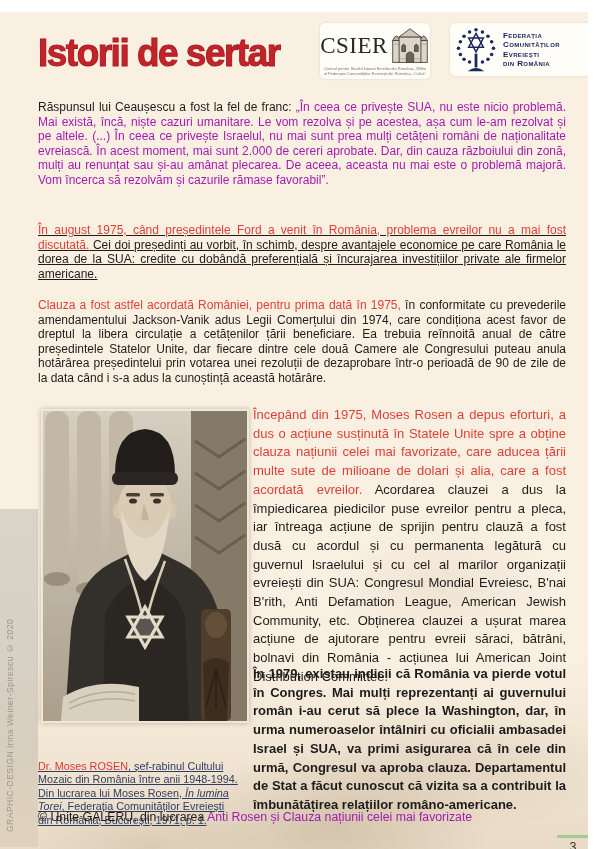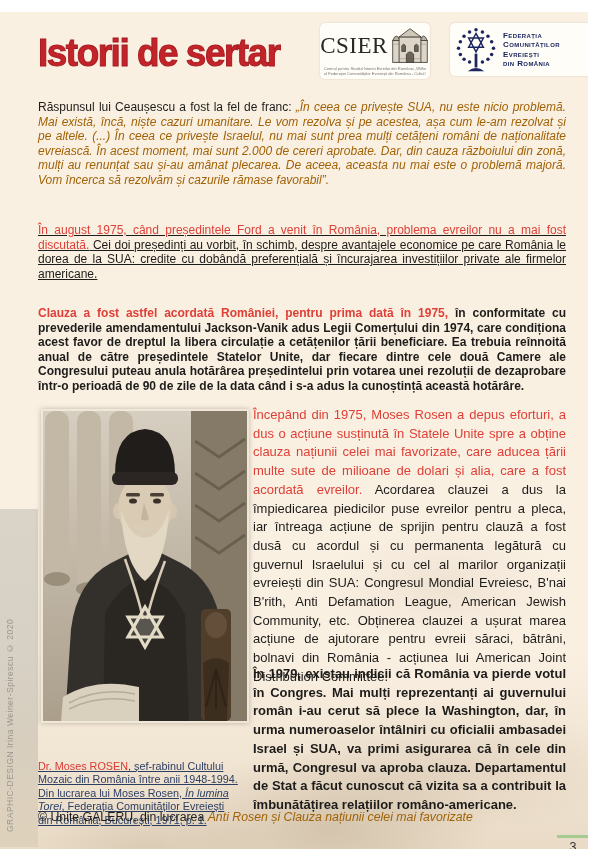--- a/index.html
+++ b/index.html
@@ -53,21 +53,21 @@
   
   .body-p{
     position:absolute; left:38px; width:528px; z-index:3; margin:0;
     text-align:justify; font-size:12px; line-height:14.6px; color:#1d1c1a;
   }
   .col-p{
     position:absolute; left:253px; width:313px; z-index:3; margin:0;
     text-align:justify; font-size:13px; line-height:18.7px; color:#1d1c1a;
   }
   .red{color:#de4038;}
-  .red-i{color:#a16207; font-style:italic;}
+  .red-i{color:#a21caf; }
   
   .portrait{
     position:absolute; left:41px; top:397px; width:204px; height:310px; z-index:2;
     border:2px solid #efe7d7; box-shadow:0 0 5px rgba(90,70,50,.35);
   }
   .caption{
     position:absolute; left:38px; top:748px; width:202px; z-index:3; margin:0;
     font-size:10.8px; line-height:13.4px; color:#2d3e63;text-decoration:underline;
   }
   .caption .name{color:#d93b33;}
@@ -161,21 +161,21 @@
   </div>
 
   <p class="body-p" style="top:88px;">
     <span>Răspunsul lui Ceaușescu a fost la fel de franc: </span><span class="red-i">„În ceea ce privește SUA, nu este nicio problemă. Mai există, încă, niște cazuri umanitare. Le vom rezolva și pe acestea, așa cum le-am rezolvat și pe altele. (...) În ceea ce privește Israelul, nu mai sunt prea mulți cetățeni români de naționalitate evreiască. În acest moment, mai sunt 2.000 de cereri aprobate. Dar, din cauza războiului din zonă, mulți au renunțat sau și-au amânat plecarea. De aceea, aceasta nu mai este o problemă majoră. Vom încerca să rezolvăm și cazurile rămase favorabil”.</span>
   </p>
 
   <p class="body-p" style="top:211px;text-decoration:underline;">
     <span class="red">În august 1975, când președintele Ford a venit în România, problema evreilor nu a mai fost discutată.</span><span> Cei doi președinți au vorbit, în schimb, despre avantajele economice pe care România le dorea de la SUA: credite cu dobândă preferențială și încurajarea investițiilor private ale firmelor americane.</span>
   </p>
 
-  <p class="body-p" style="top:294px;font-weight:bold;">
+  <p class="body-p" style="top:286px;">
     <span class="red">Clauza a fost astfel acordată României, pentru prima dată în 1975,</span><span> în conformitate cu prevederile amendamentului Jackson-Vanik adus Legii Comerțului din 1974, care condiționa acest favor de dreptul la libera circulație a cetățenilor țării beneficiare. Ea trebuia reînnoită anual de către președintele Statelor Unite, dar fiecare dintre cele două Camere ale Congresului puteau anula hotărârea președintelui prin votarea unei rezoluții de dezaprobare într-o perioadă de 90 de zile de la data când i s-a adus la cunoștință această hotărâre.</span>
   </p>
 
   <div class="portrait">
     <svg width="204" height="310" viewBox="0 0 204 310">
       <defs>
         <linearGradient id="g1" x1="0" y1="0" x2="0" y2="1">
           <stop offset="0" stop-color="#d6cec0"></stop>
           <stop offset="1" stop-color="#ab9f8c"></stop>
         </linearGradient>

